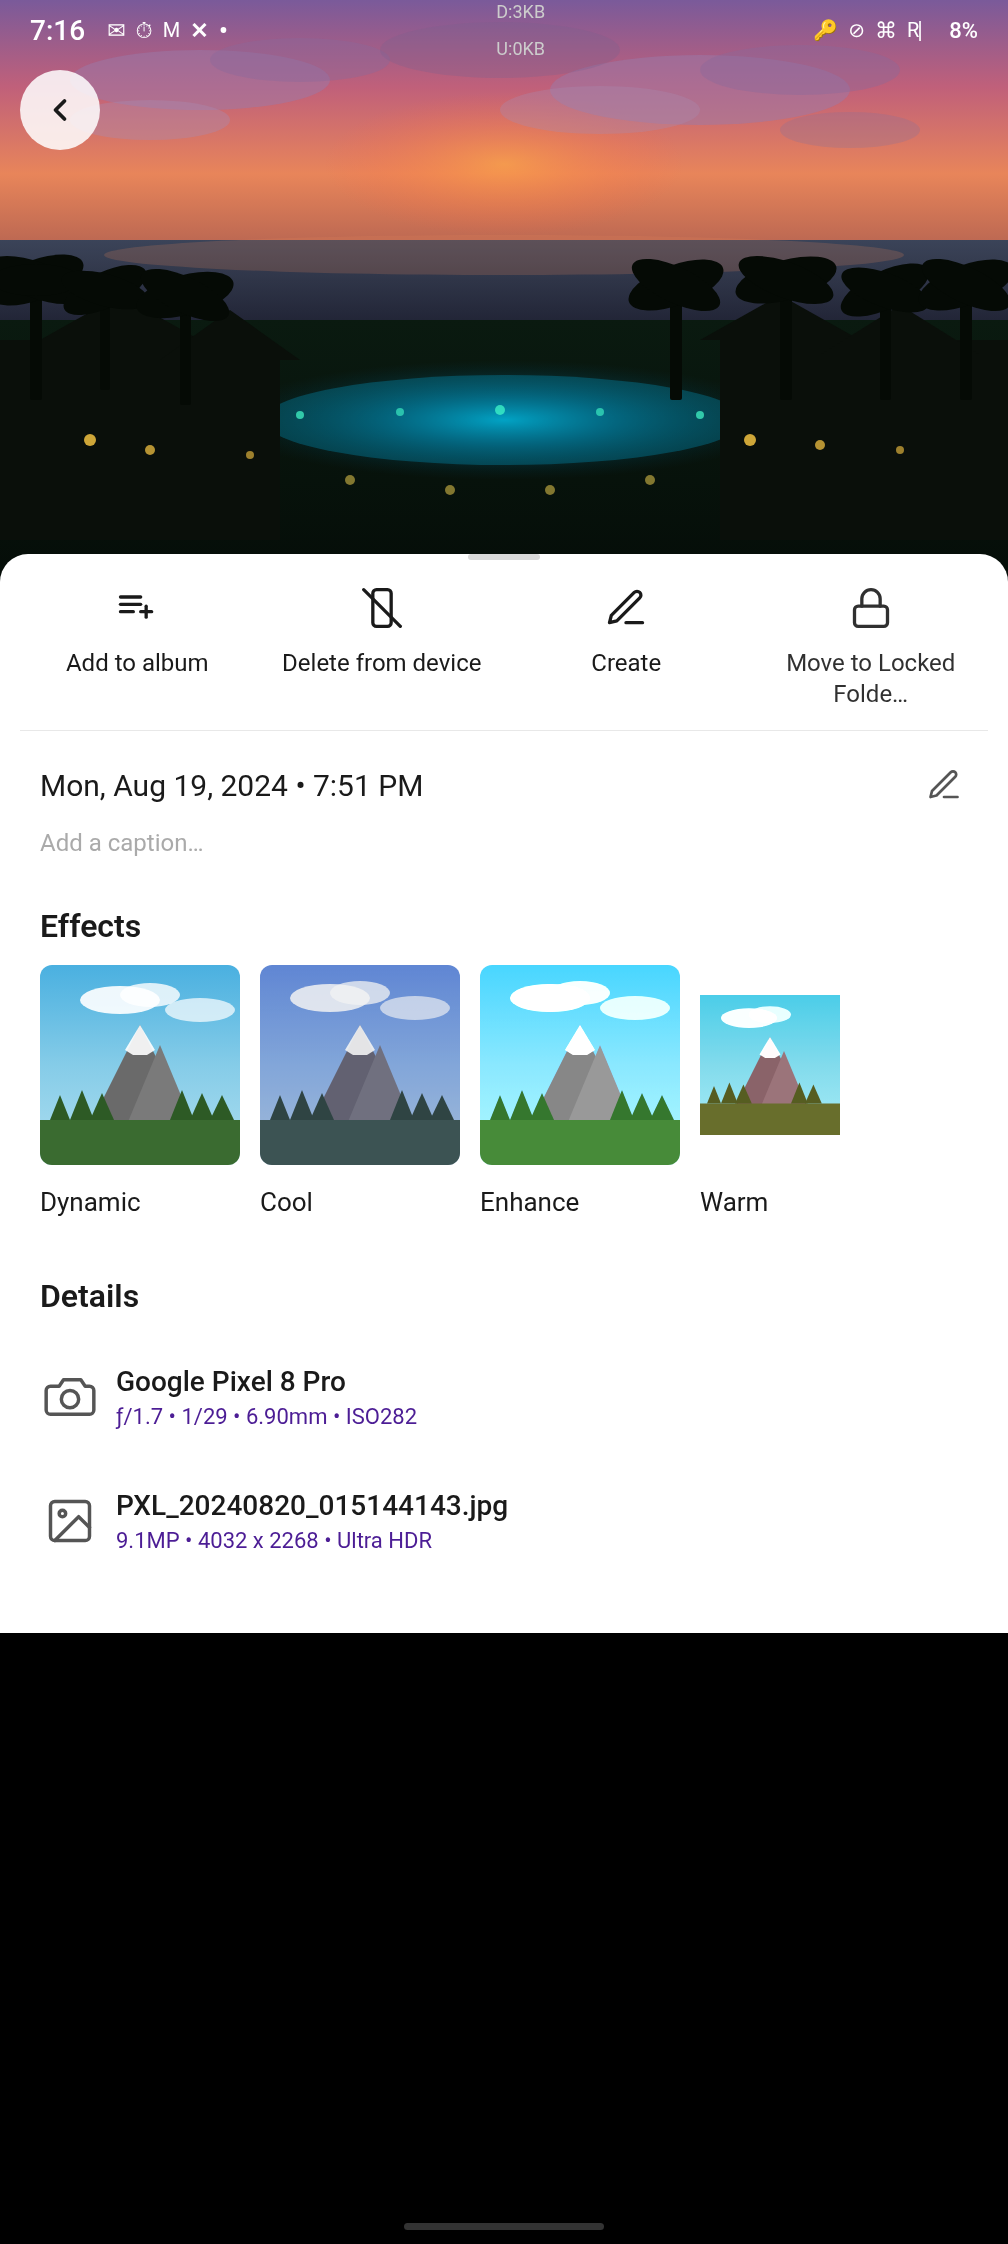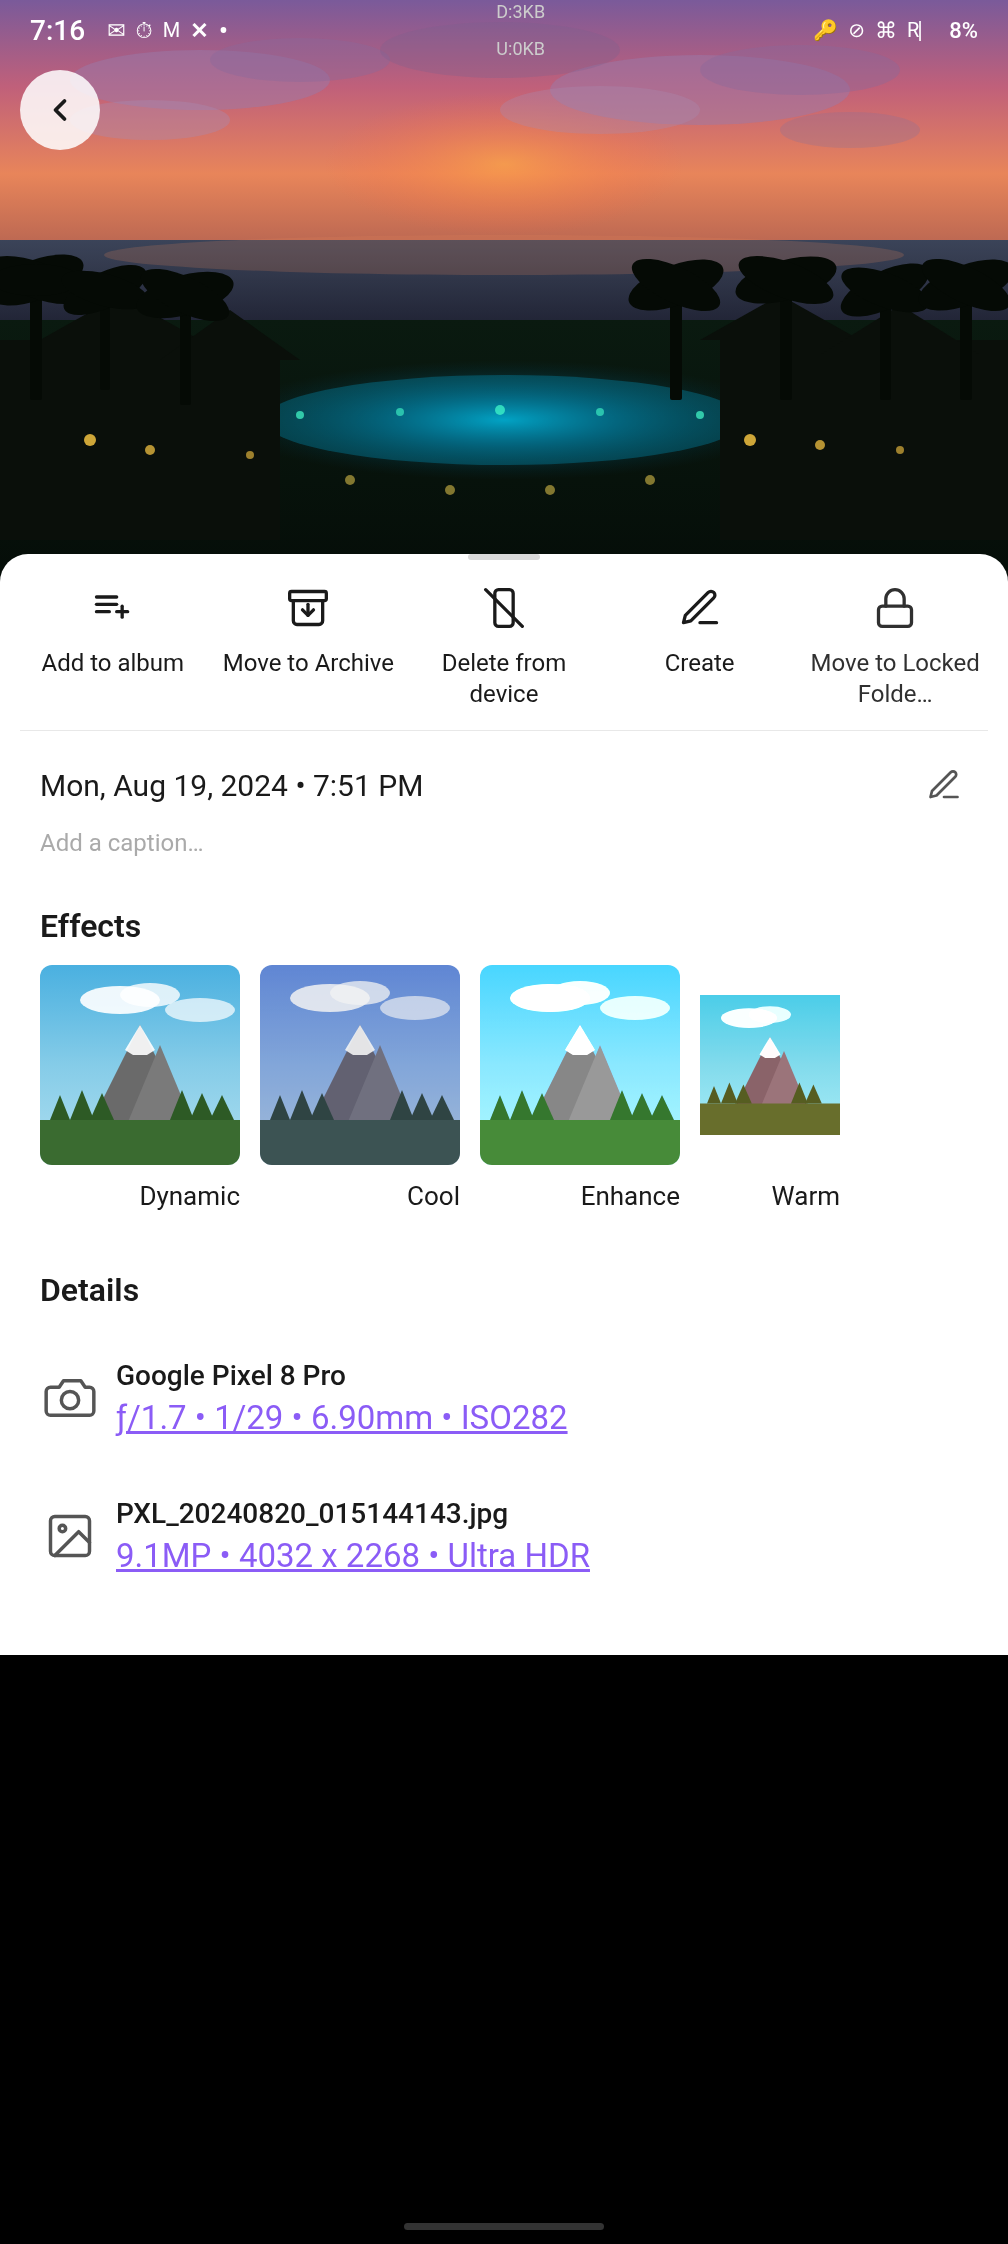--- a/index.html
+++ b/index.html
@@ -241,22 +241,22 @@
       display: flex;
       gap: 20px;
       padding: 0 40px 20px;
       overflow-x: auto;
       scrollbar-width: none;
     }
     .effects-scroll::-webkit-scrollbar { display: none; }
     .effect-item {
       display: flex;
       flex-direction: column;
-      align-items: flex-end;
-      gap: 16px;
+      align-items: flex-start;
+      gap: 22px;
       cursor: pointer;
       flex-shrink: 0;
     }
     .effect-thumbnail {
       width: 200px;
       height: 200px;
       border-radius: 12px;
       overflow: hidden;
       position: relative;
     }
@@ -303,23 +303,22 @@
       display: flex;
       flex-direction: column;
       gap: 6px;
     }
     .detail-title {
       font-size: 28px;
       font-weight: 500;
       color: #1a1a1a;
     }
     .detail-subtitle {
-      font-size: 33px;
-      color: #8b5cf6;
-      text-decoration: underline;
+      font-size: 22px;
+      color: #4c1d95;
     }
 
     
     .home-indicator {
       position: fixed;
       bottom: 14px;
       left: 50%;
       transform: translateX(-50%);
       width: 200px;
       height: 7px;
@@ -505,32 +504,20 @@
           <line x1="3" y1="10" x2="14" y2="10"></line>
           <line x1="3" y1="14" x2="10" y2="14"></line>
           <line x1="17" y1="11" x2="17" y2="17"></line>
           <line x1="14" y1="14" x2="20" y2="14"></line>
         </svg>
       </div>
       <span class="action-label">Add to
 album</span>
     </div>
 
-    <div class="action-item">
-      <div class="action-icon">
-        <svg viewBox="0 0 24 24" fill="none" stroke="#1a1a1a" stroke-width="1.8" stroke-linecap="round" stroke-linejoin="round">
-          <rect x="2" y="3" width="20" height="5" rx="1"></rect>
-          <path d="M4 8v11a2 2 0 0 0 2 2h12a2 2 0 0 0 2-2V8"></path>
-          <polyline points="9,13 12,16 15,13"></polyline>
-          <line x1="12" y1="10" x2="12" y2="16"></line>
-        </svg>
-      </div>
-      <span class="action-label">Move to
-Archive</span>
-    </div>
 
     <div class="action-item">
       <div class="action-icon">
         <svg viewBox="0 0 24 24" fill="none" stroke="#1a1a1a" stroke-width="1.8" stroke-linecap="round" stroke-linejoin="round">
           <rect x="7" y="2" width="10" height="20" rx="2" ry="2"></rect>
           <line x1="2" y1="2" x2="22" y2="22"></line>
         </svg>
       </div>
       <span class="action-label">Delete from
 device</span>

